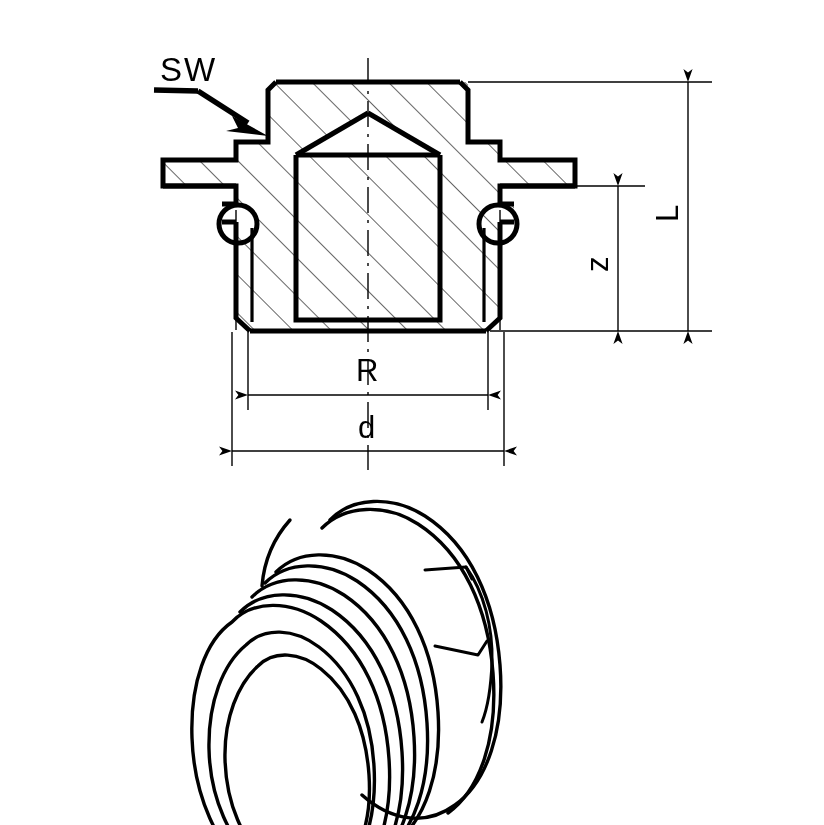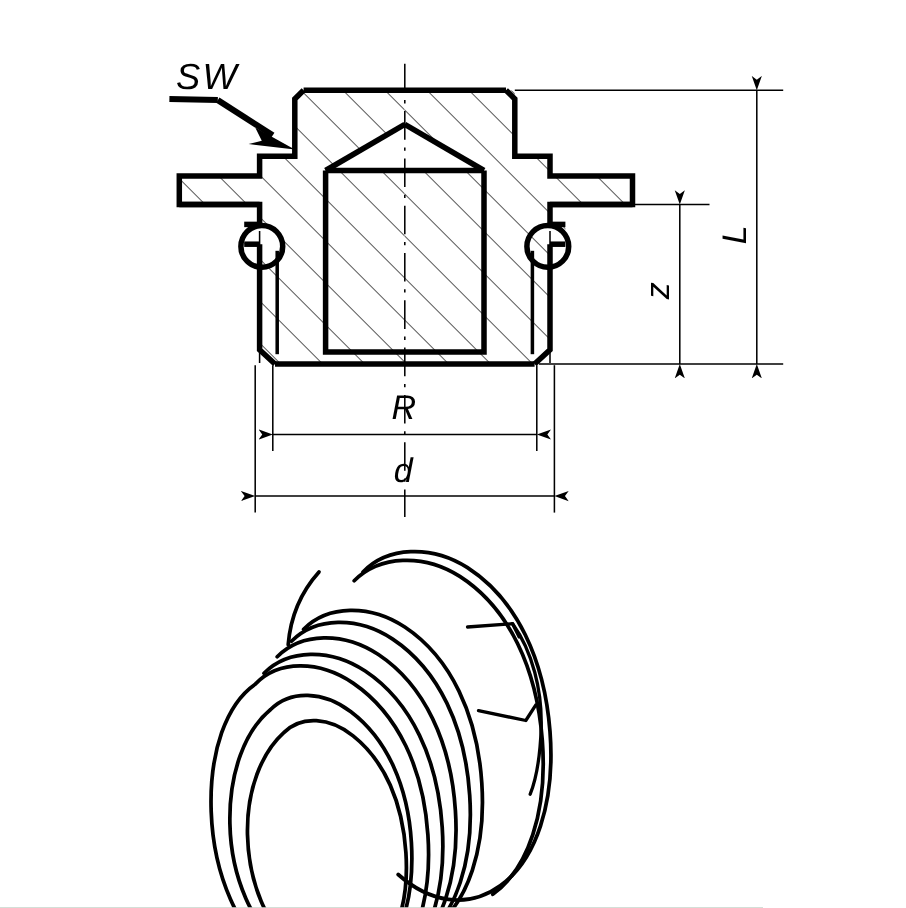--- a/index.html
+++ b/index.html
@@ -13,21 +13,20 @@
     height: 825px;
     font-family: "Liberation Sans", sans-serif;
     overflow: hidden;
     position: relative;
   }
   #drawing-root {
     position: relative;
     width: 824px;
     height: 825px;
     background: #14532d;
-    font-style: italic;
   }
   svg.sheet {
     display: block;
     width: 824px;
     height: 825px;
     background: #ffffff;
   }
   .outline      { fill: none; stroke: #000000; stroke-width: 5; stroke-linejoin: miter; stroke-linecap: butt; }
   .outline-thin { fill: none; stroke: #000000; stroke-width: 3.2; stroke-linejoin: miter; stroke-linecap: butt; }
   .dim-line     { fill: none; stroke: #000000; stroke-width: 1.4; }

